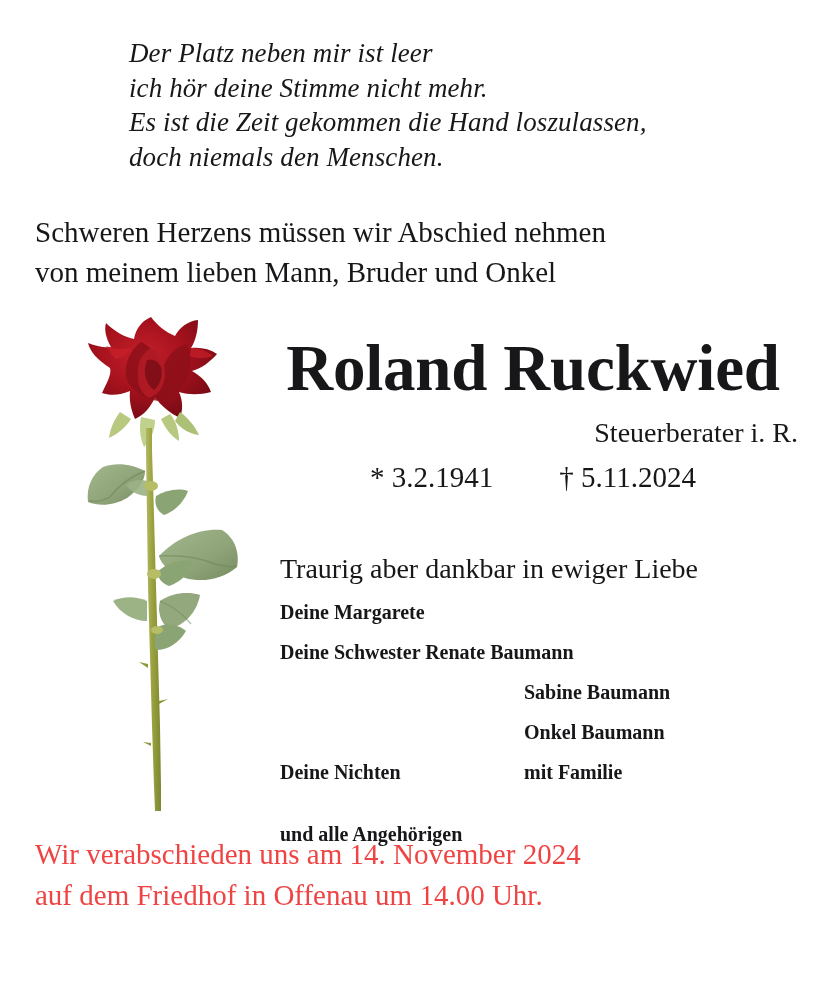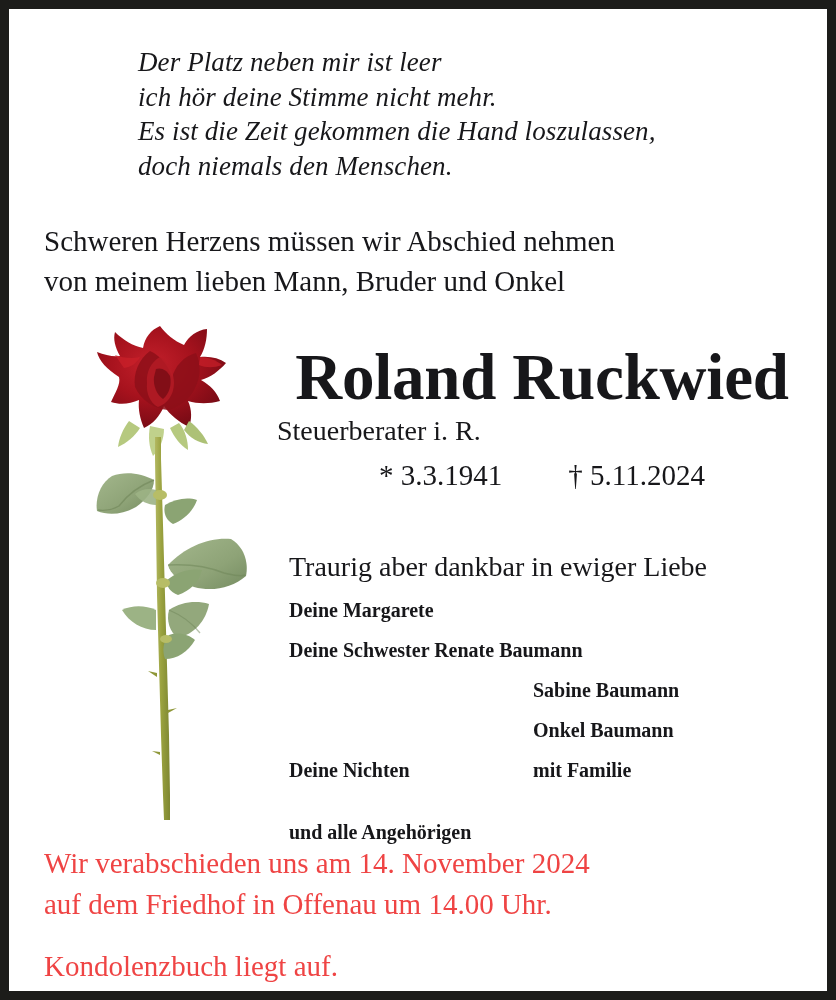--- a/index.html
+++ b/index.html
@@ -11,21 +11,20 @@
   body {
     font-family: "Liberation Serif", "DejaVu Serif", serif;
   }
 
   .notice {
     position: relative;
     width: 836px;
     height: 1000px;
     box-sizing: border-box;
     background: #1c1c1a;
-    padding: 9px;
     overflow: hidden;
   }
 
   .notice-inner {
     position: relative;
     width: 100%;
     height: 100%;
     background: #ffffff;
     box-sizing: border-box;
     overflow: hidden;
@@ -77,24 +76,24 @@
   .deceased-name {
     font-size: 65px;
     font-weight: bold;
     line-height: 1.05;
     text-align: center;
     letter-spacing: -0.2px;
     white-space: pre;
   }
 
   .deceased-title {
-    margin-top: 5px;
+    margin-top: 16px;
     font-size: 28px;
     line-height: 1.1;
-    text-align: left;
+    text-align: right;
     white-space: pre;
   }
 
   .dates {
     margin-top: 12px;
     font-size: 29px;
     line-height: 1.15;
     display: flex;
     justify-content: center;
     white-space: pre;
@@ -265,21 +264,21 @@
         <path d="M100 352 L91 346 L100 348 Z" fill="#8e9738"></path>
         <path d="M111 388 L120 383 L111 385 Z" fill="#8e9738"></path>
         <path d="M103 430 L95 426 L103 427 Z" fill="#8e9738"></path>
       </svg>
     </div>
 
     <div class="memorial">
       <div class="deceased-name">Roland Ruckwied</div>
       <div class="deceased-title">Steuerberater i. R.</div>
       <div class="dates">
-        <span class="birth">* 3.3.1941</span>
+        <span class="birth">* 3.2.1941</span>
         <span class="death">† 5.11.2024</span>
       </div>
 
       <div class="tribute-line">Traurig aber dankbar in ewiger Liebe</div>
 
       <div class="mourners">
         <div class="m-line">Deine Margarete</div>
         <div class="m-line">Deine Schwester Renate Baumann</div>
 
         <div class="nieces-block">
@@ -291,17 +290,16 @@
           </div>
         </div>
 
         <div class="all-relatives">und alle Angehörigen</div>
       </div>
     </div>
 
     <div class="closing">
       <div>Wir verabschieden uns am 14. November 2024</div>
       <div>auf dem Friedhof in Offenau um 14.00 Uhr.</div>
-      <div class="condolence">Kondolenzbuch liegt auf.</div>
     </div>
 
   </div>
 </div>
 
 </body></html>

